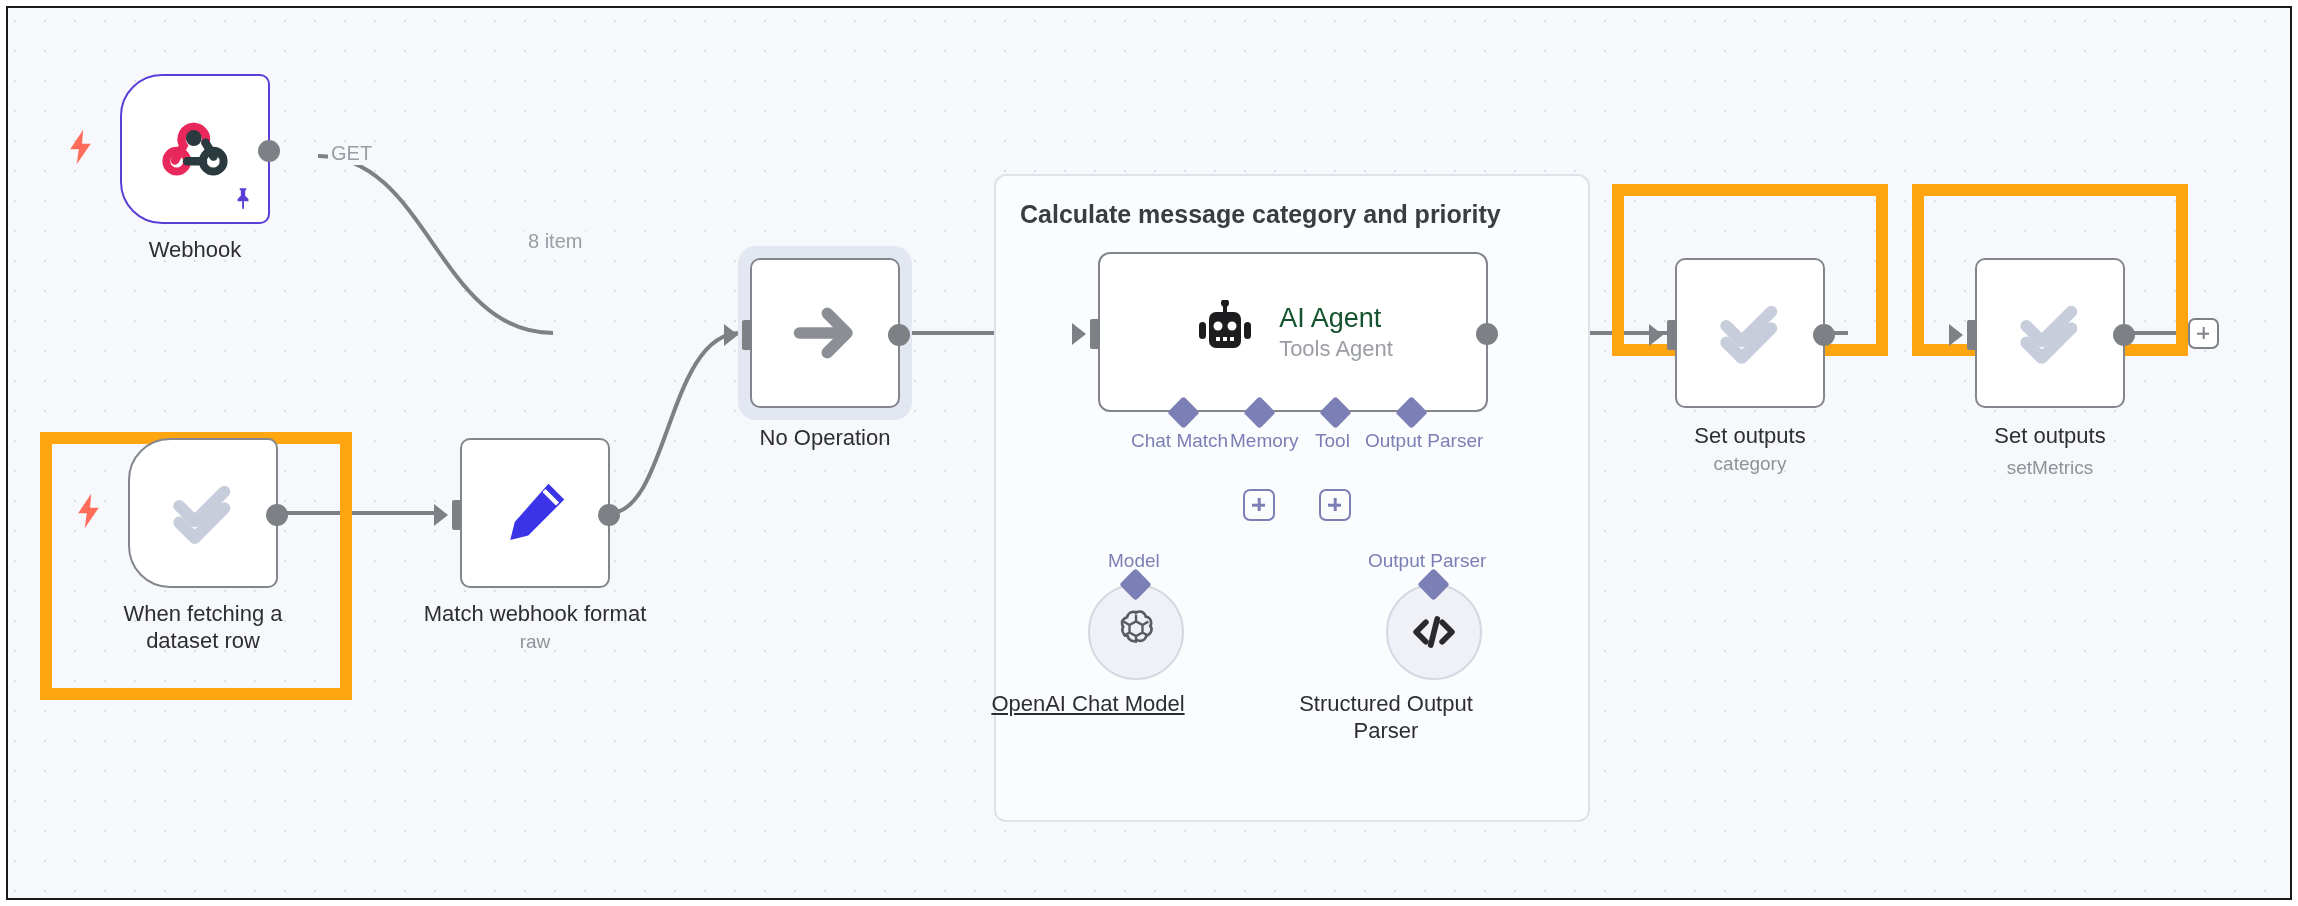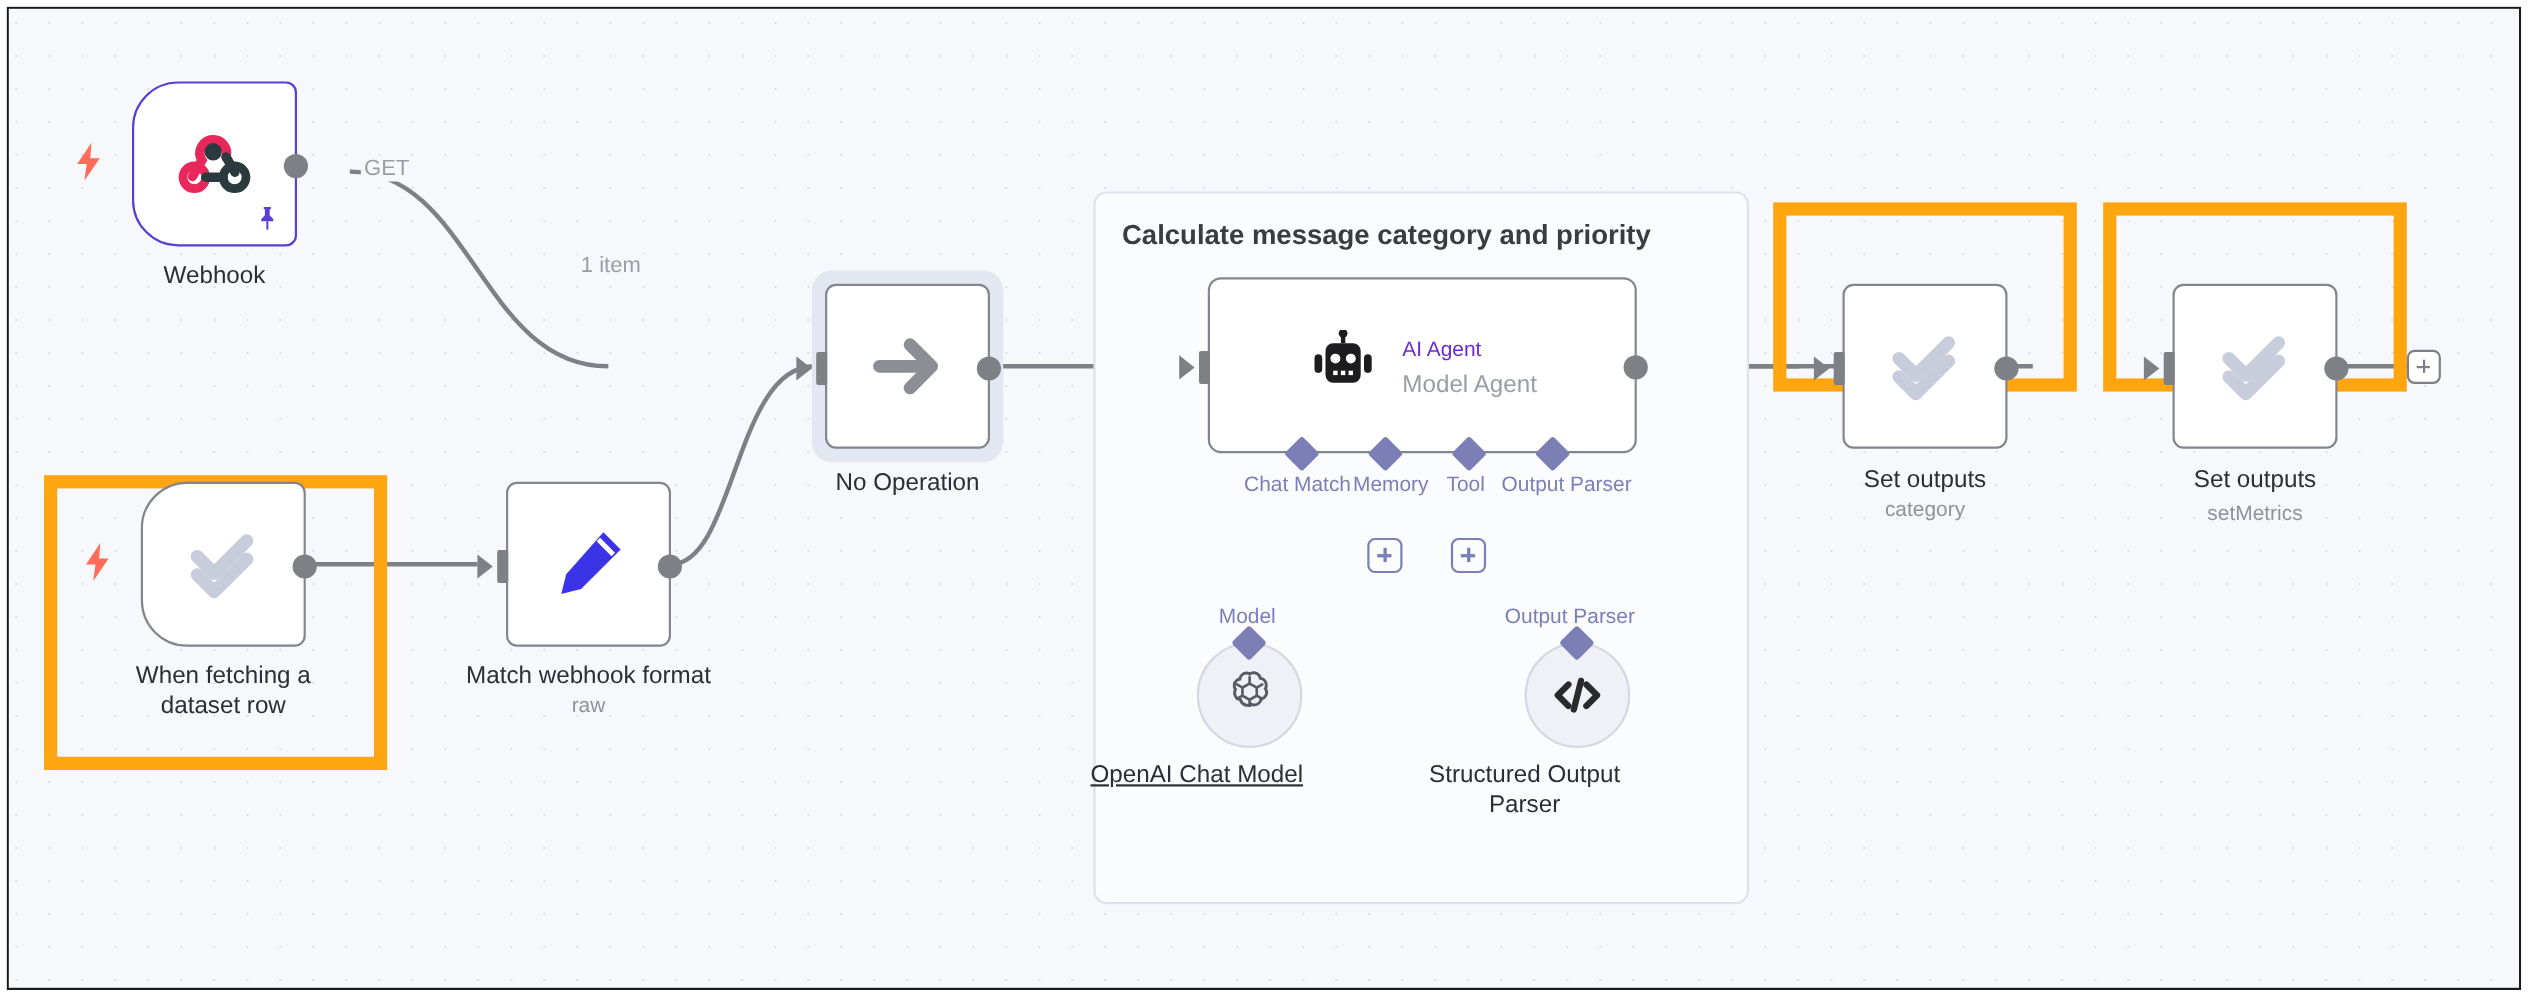--- a/index.html
+++ b/index.html
@@ -135,21 +135,21 @@
     position: absolute;
     background: #ffffff;
     border: 2px solid #83868c;
     border-radius: 12px;
     display: flex;
     align-items: center;
     justify-content: center;
     gap: 22px;
   }
   .agent-text { display: flex; flex-direction: column; align-items: flex-start; }
-  .agent-title { font-size: 19px; color: #6d28d9; line-height: 33px; }
+  .agent-title { font-size: 27px; color: #14532d; line-height: 33px; }
   .agent-sub { font-size: 22px; color: #9a9da4; line-height: 28px; }
 
   
   .diamond {
     position: absolute;
     width: 23px; height: 23px;
     background: #7c7fb5;
     transform: rotate(45deg);
     border-radius: 3px;
   }
@@ -232,21 +232,21 @@
 
     <path d="M 2048 325 L 2180 325" fill="none" stroke="#7d8085" stroke-width="4"></path>
 
     <path d="M 1175 405 C 1160 450, 1135 500, 1128 572" fill="none" stroke="#7c7fb5" stroke-width="4" stroke-dasharray="15 14"></path>
     <path d="M 1403 405 C 1415 450, 1428 500, 1425 572" fill="none" stroke="#7c7fb5" stroke-width="4" stroke-dasharray="15 14"></path>
 
     <path d="M 1251 405 L 1251 482" fill="none" stroke="#7c7fb5" stroke-width="4"></path>
     <path d="M 1327 405 L 1327 482" fill="none" stroke="#7c7fb5" stroke-width="4"></path>
   </svg>
 
-  <div class="edge-label" style="left:487px; top:222px;">1 item</div>
+  <div class="edge-label" style="left:487px; top:222px;">8 item</div>
   <div class="edge-label" style="left:290px; top:134px;">GET</div>
 
   <div class="highlight-rect" style="left:32px; top:424px; width:312px; height:268px;"></div>
 
   <div class="node" style="left:112px; top:66px;">
     <div class="node-box trigger accent-purple" style="width:150px; height:150px;">
 
       <svg class="icon-center" width="78" height="78" viewBox="0 0 64 64">
         <path d="M31 14 a10 10 0 0 1 9.6 12.8" fill="none" stroke="#e8275a" stroke-width="7" stroke-linecap="round"></path>
         <path d="M31 14 a10 10 0 0 0 -8.4 15.3 l-7 12.1" fill="none" stroke="#e8275a" stroke-width="7" stroke-linecap="round"></path>
@@ -325,21 +325,21 @@
       <rect x="30" y="2" width="4" height="10" fill="#1d1d1f"></rect>
       <circle cx="32" cy="3" r="4" fill="#1d1d1f"></circle>
       <circle cx="25" cy="26" r="4.5" fill="#ffffff"></circle>
       <circle cx="39" cy="26" r="4.5" fill="#ffffff"></circle>
       <rect x="23" y="37" width="4" height="4" fill="#ffffff"></rect>
       <rect x="30" y="37" width="4" height="4" fill="#ffffff"></rect>
       <rect x="37" y="37" width="4" height="4" fill="#ffffff"></rect>
     </svg>
     <div class="agent-text">
       <div class="agent-title">AI Agent</div>
-      <div class="agent-sub">Model Agent</div>
+      <div class="agent-sub">Tools Agent</div>
     </div>
     <div class="in-port" style="position:absolute; left:-10px; top:65px;"></div>
     <div class="in-arrow" style="position:absolute; left:-28px; top:69px;"></div>
     <div class="dot-out" style="position:absolute; right:-12px; top:69px;"></div>
   </div>
 
   <div class="diamond" style="left:1164px; top:393px;"></div>
   <div class="diamond" style="left:1240px; top:393px;"></div>
   <div class="diamond" style="left:1316px; top:393px;"></div>
   <div class="diamond" style="left:1392px; top:393px;"></div>

